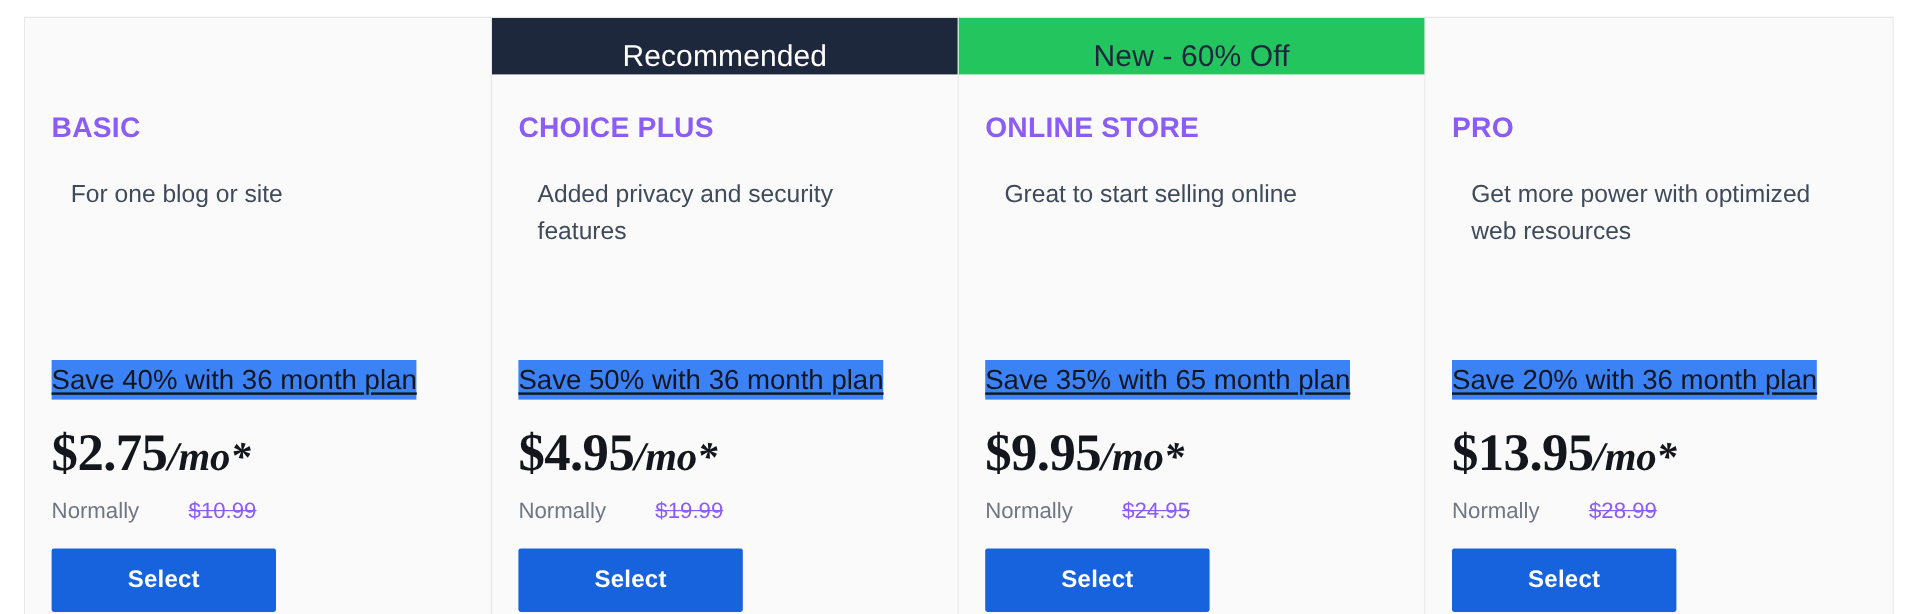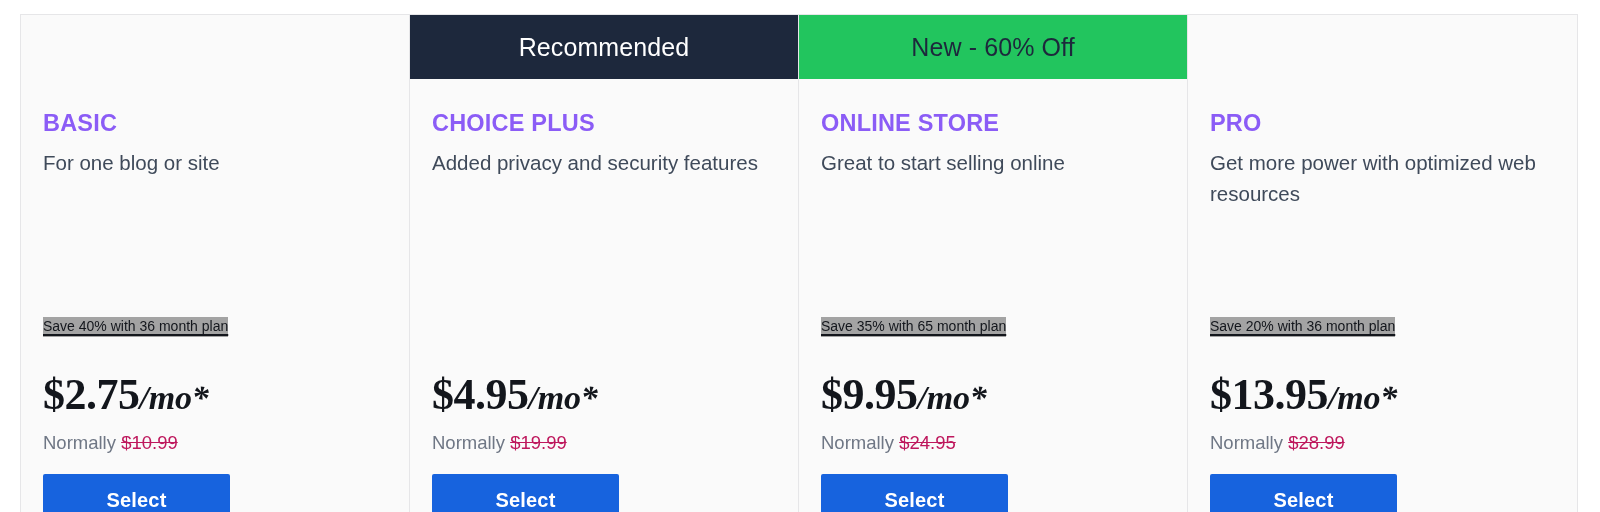--- a/index.html
+++ b/index.html
@@ -35,21 +35,21 @@
     box-sizing: border-box;
     background: #fafafa;
     border-right: 1px solid #e6e6e8;
     display: flex;
     flex-direction: column;
   }
   .plan-card:last-child { border-right: none; }
 
   
   .banner {
-    height: 64px;
+    height: 47px;
     line-height: 64px;
     text-align: center;
     font-size: 25px;
     font-weight: 400;
     letter-spacing: 0.1px;
     overflow: hidden;
     white-space: nowrap;
   }
   .banner.empty { background: transparent; }
   .banner.dark  { background: #1d283c; color: #ffffff; }
@@ -67,39 +67,39 @@
     padding-top: 32px;
     font-size: 23.5px;
     font-weight: 700;
     letter-spacing: 0.2px;
     color: #8b5cf6;
     text-transform: uppercase;
     line-height: 1.1;
   }
 
   .plan-desc {
-    margin: 0;
+    margin: 16px;
     padding-top: 11px;
     font-size: 20.5px;
     font-weight: 400;
     line-height: 1.5;
     color: #3f4a5a;
     max-width: 330px;
   }
 
   .save-wrap {
     position: absolute;
     top: 238px;
     left: 22px;
   }
   .save-link {
     display: inline-block;
-    background: #a3a3a3;
+    background: #3b82f6;
     color: #13161c;
-    font-size: 14px;
+    font-size: 23px;
     font-weight: 500;
     line-height: 1.42;
     text-decoration: underline;
     text-underline-offset: 3px;
     text-decoration-thickness: 1.5px;
     cursor: pointer;
     white-space: nowrap;
   }
 
   .price-row {
@@ -127,21 +127,22 @@
   .normally-row {
     position: absolute;
     top: 353px;
     left: 22px;
     font-size: 18.5px;
     color: #6f7785;
     white-space: nowrap;
   }
   .normally-price {
     text-decoration: line-through;
-    color: #be185d;
+    color: #8b5cf6;
+    margin-left: 36px;
   }
 
   .select-button {
     position: absolute;
     top: 395px;
     left: 22px;
     width: 187px;
     height: 53px;
     background: #1763de;
     color: #ffffff;
@@ -178,20 +179,23 @@
       <button class="select-button">Select</button>
 
     </div>
   </div>
 
   <div class="plan-card">
     <div class="banner dark">Recommended</div>
     <div class="card-body">
       <h3 class="plan-name">CHOICE PLUS</h3>
       <p class="plan-desc">Added privacy and security features</p>
+      <div class="save-wrap">
+        <span class="save-link">Save 50% with 36 month plan</span>
+      </div>
       <div class="price-row">
         <span class="price-main">$4.95</span><span class="price-suffix">/mo*</span>
       </div>
       <div class="normally-row">
         <span>Normally</span>
         <span class="normally-price">$19.99</span>
       </div>
       <button class="select-button">Select</button>
 
     </div>

